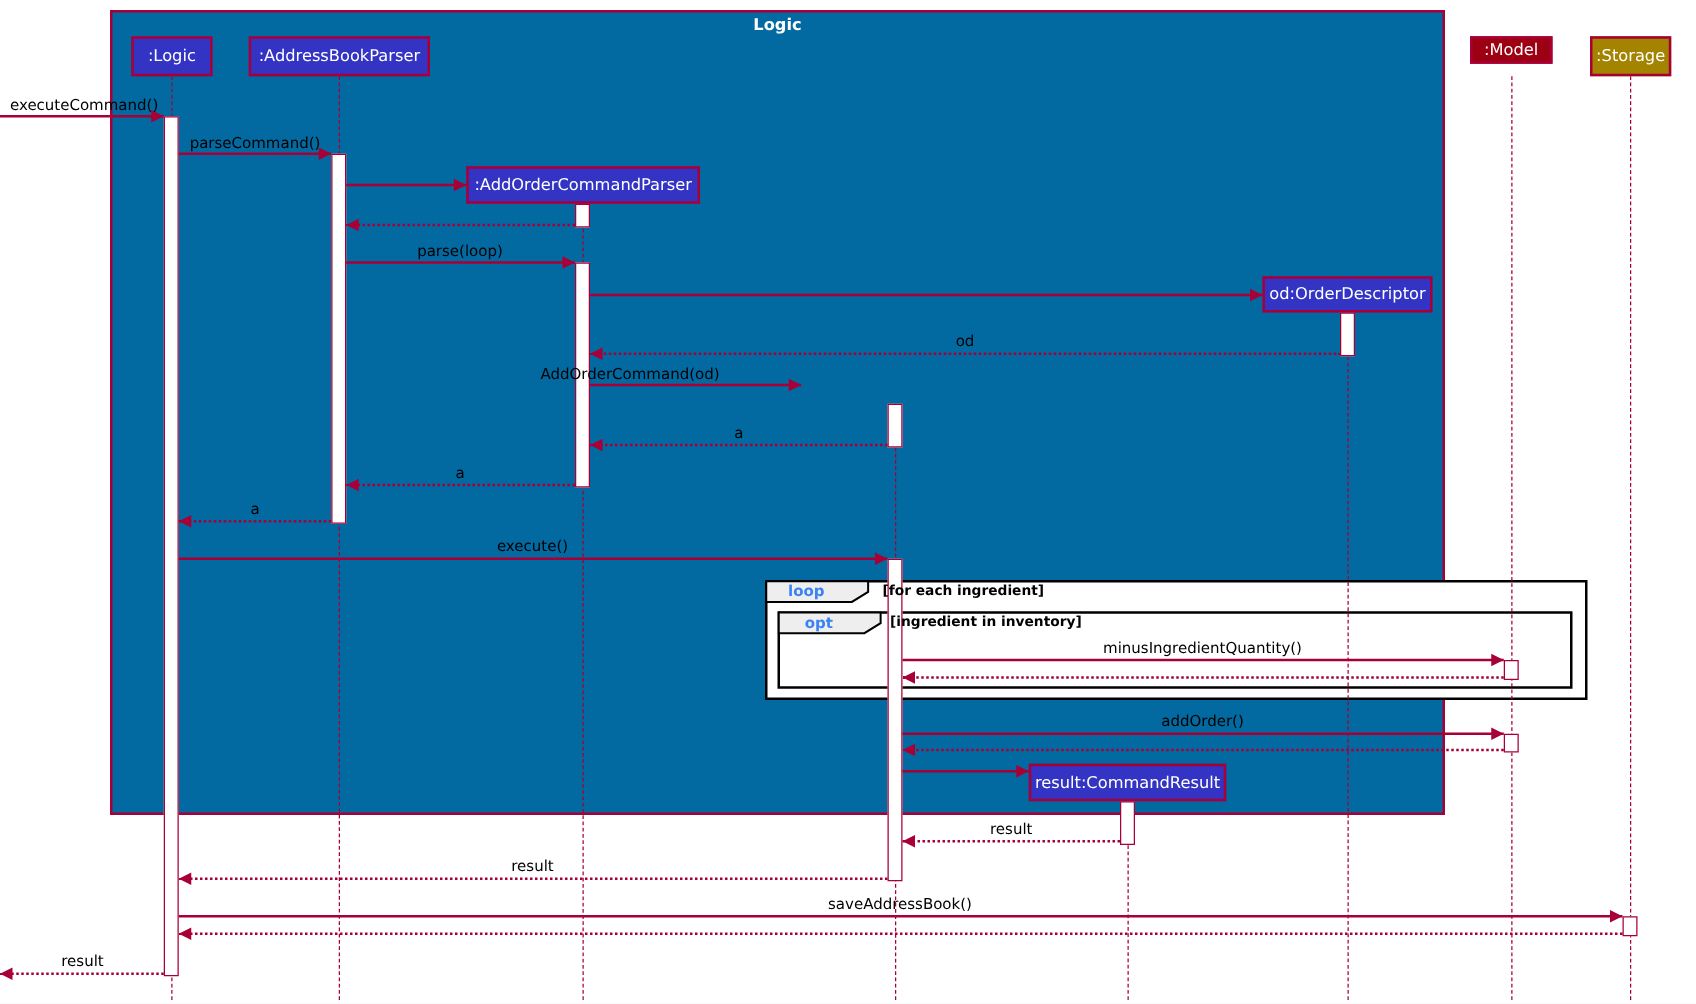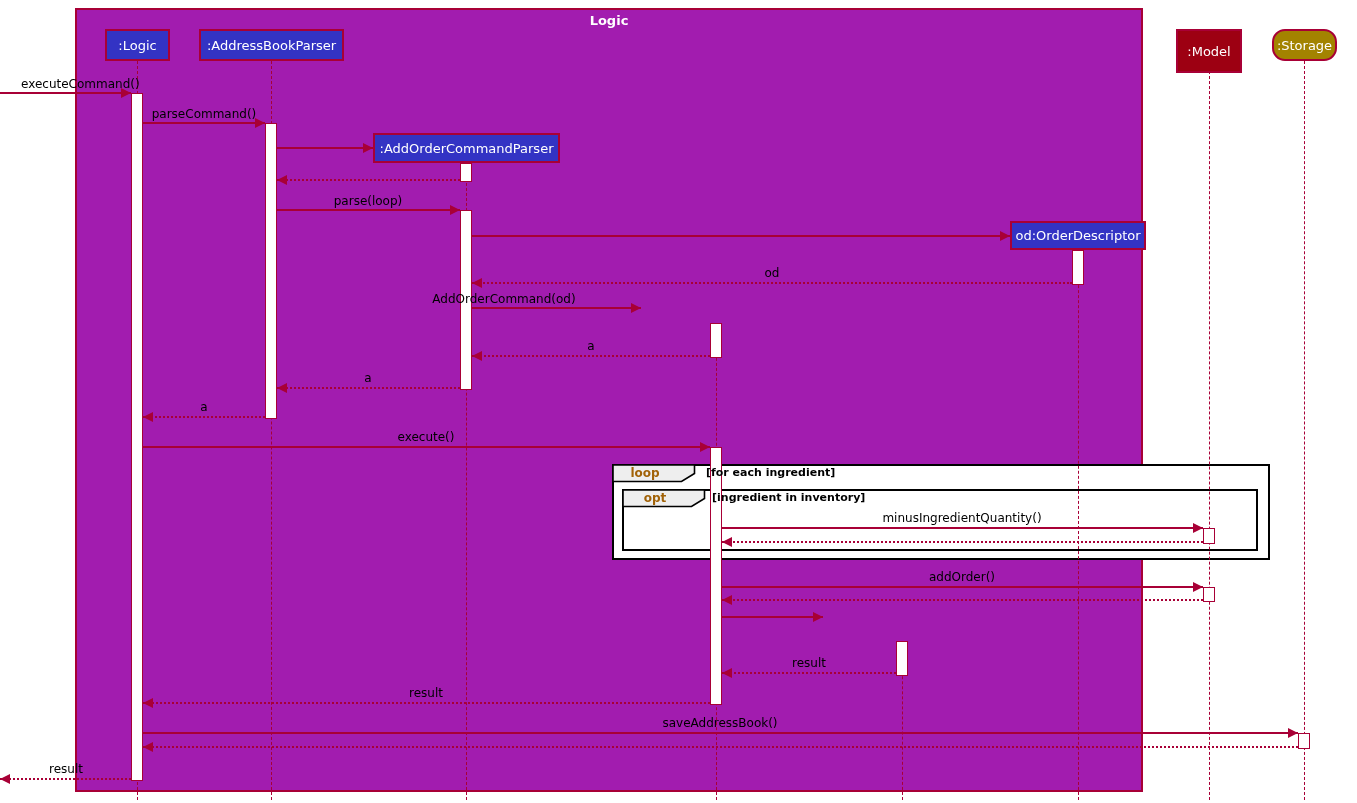--- a/index.html
+++ b/index.html
@@ -5,21 +5,21 @@
   html,body{margin:0;padding:0;background:#fff;}
   .stage{position:relative;width:1357px;height:803px;background:#ffffff;overflow:hidden;
          font-family:"DejaVu Sans","Liberation Sans",sans-serif;}
   .frame{position:absolute;border:2px solid #A80036;box-sizing:border-box;z-index:1;}
   .frame-title{position:absolute;left:0;top:3px;width:100%;text-align:center;
                color:#fff;font-weight:bold;font-size:13px;z-index:1;}
   .fragment{position:absolute;background:#ffffff;border:2px solid #000;box-sizing:border-box;z-index:2;}
   .pent{position:absolute;z-index:6;}
   .pent svg{position:absolute;left:0;top:0;}
   .pent-label{position:absolute;left:0;top:2px;width:66px;text-align:center;
-              font-weight:bold;font-size:12px;color:#a16207;}
+              font-weight:bold;font-size:12px;color:#3b82f6;}
   .guard{position:absolute;font-weight:bold;font-size:11px;color:#000;white-space:nowrap;z-index:6;}
   .lifeline{position:absolute;width:0;border-left:1px dashed #A80036;z-index:3;}
   .act{position:absolute;width:10px;background:#fff;border:1px solid #A80036;z-index:4;}
   .participant{position:absolute;border:2px solid #A80036;box-sizing:border-box;color:#fff;
                font-size:13px;display:flex;align-items:center;justify-content:center;
                white-space:nowrap;z-index:5;}
   .p-logic{background:#3333C4;}
   .p-model{background:#9D0012;}
   .p-storage{background:#A38300;}
   .msg{position:absolute;left:0;top:0;width:0;height:0;z-index:6;}
@@ -30,21 +30,21 @@
   .head.r{border-left:10px solid #A80036;}
   .head.l{border-right:10px solid #A80036;}
   .mlabel{position:absolute;font-size:12px;color:#000;white-space:nowrap;transform:translateX(-50%);}
   .mlabel.la{transform:none;}
 </style>
 </head>
 <body>
 
 <div class="stage">
 
-  <div class="frame" style="left:75px;top:8px;width:1068px;height:784px;background:#a21caf;">
+  <div class="frame" style="left:88px;top:8px;width:1068px;height:644px;background:#0369a1;">
     <div class="frame-title">Logic</div>
   </div>
 
   <div class="fragment" style="left:612px;top:464px;width:658px;height:96px;"></div>
   <div class="fragment" style="left:622px;top:489px;width:636px;height:62px;"></div>
   <div class="pent" style="left:612px;top:464px;width:84px;height:19px;">
     <svg width="84" height="19" viewBox="0 0 84 19">
       <path d="M1,1 H82.5 V9.5 L69.5,17.5 H1 Z" fill="#EEEEEE" stroke="#000000" stroke-width="1.6"></path>
     </svg>
     <span class="pent-label">loop</span>
@@ -76,27 +76,28 @@
   <div class="act" style="left:710px;top:447px;height:256px;"></div>
   <div class="act" style="left:1203px;top:528px;height:14px;"></div>
   <div class="act" style="left:1203px;top:587px;height:13px;"></div>
   <div class="act" style="left:896px;top:641px;height:33px;"></div>
   <div class="act" style="left:1298px;top:733px;height:14px;"></div>
 
   <div class="participant p-logic" style="left:105px;top:29px;width:65px;height:32px;">:Logic</div>
   <div class="participant p-logic" style="left:199px;top:29px;width:145px;height:32px;">:AddressBookParser</div>
   <div class="participant p-logic" style="left:373px;top:133px;width:187px;height:30px;">:AddOrderCommandParser</div>
   <div class="participant p-logic" style="left:1010px;top:221px;width:136px;height:29px;">od:OrderDescriptor</div>
-  <div class="participant p-model" style="left:1176px;top:29px;width:66px;height:44px;">:Model</div>
-  <div class="participant p-storage" style="left:1272px;top:29px;width:65px;height:32px;border-radius:13px;">:Storage</div>
+  <div class="participant p-logic" style="left:823px;top:611px;width:158px;height:30px;">result:CommandResult</div>
+  <div class="participant p-model" style="left:1176px;top:29px;width:66px;height:22px;">:Model</div>
+  <div class="participant p-storage" style="left:1272px;top:29px;width:65px;height:32px;">:Storage</div>
 
   <div class="msg">
     <div class="line solid" style="left:0;top:92px;width:131px;"></div>
     <div class="head r" style="left:121px;top:88px;"></div>
-    <span class="mlabel la" style="left:8px;top:77px;margin-left:13px;">executeCommand()</span>
+    <span class="mlabel la" style="left:8px;top:77px;">executeCommand()</span>
   </div>
   <div class="msg">
     <div class="line solid" style="left:143px;top:122px;width:122px;"></div>
     <div class="head r" style="left:255px;top:118px;"></div>
     <span class="mlabel" style="left:204px;top:107px;">parseCommand()</span>
   </div>
   <div class="msg">
     <div class="line solid" style="left:277px;top:147px;width:96px;"></div>
     <div class="head r" style="left:363px;top:143px;"></div>
   </div>

